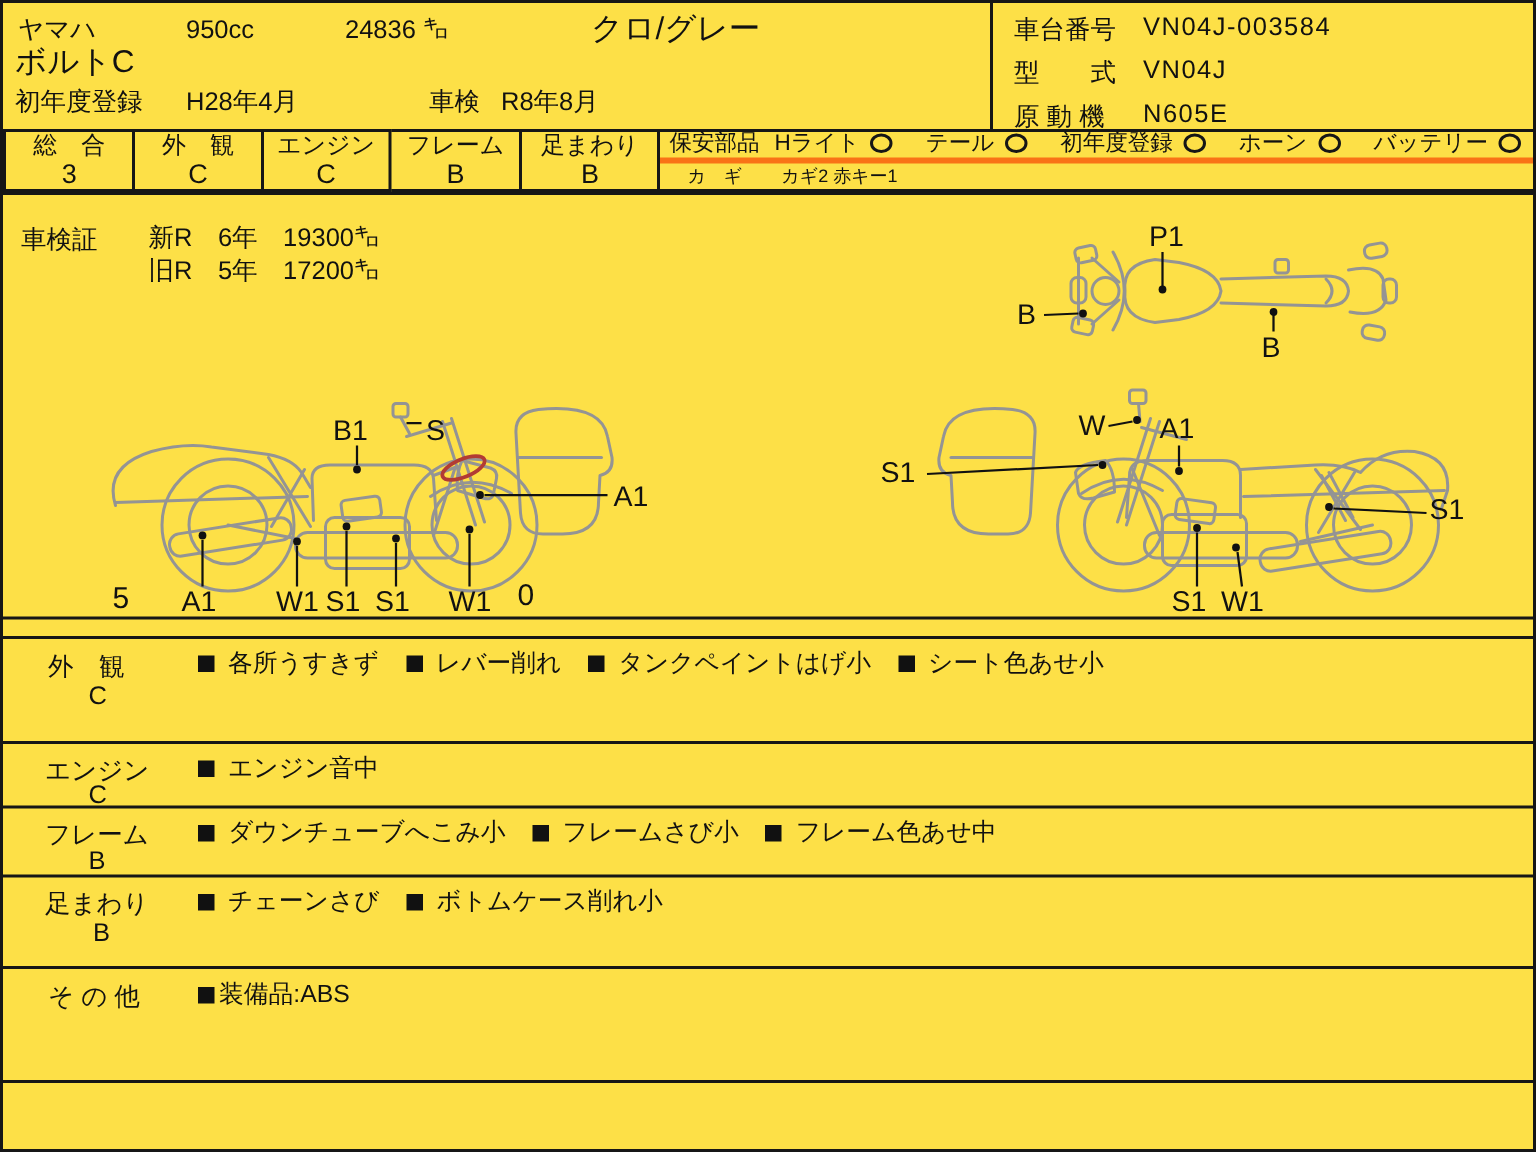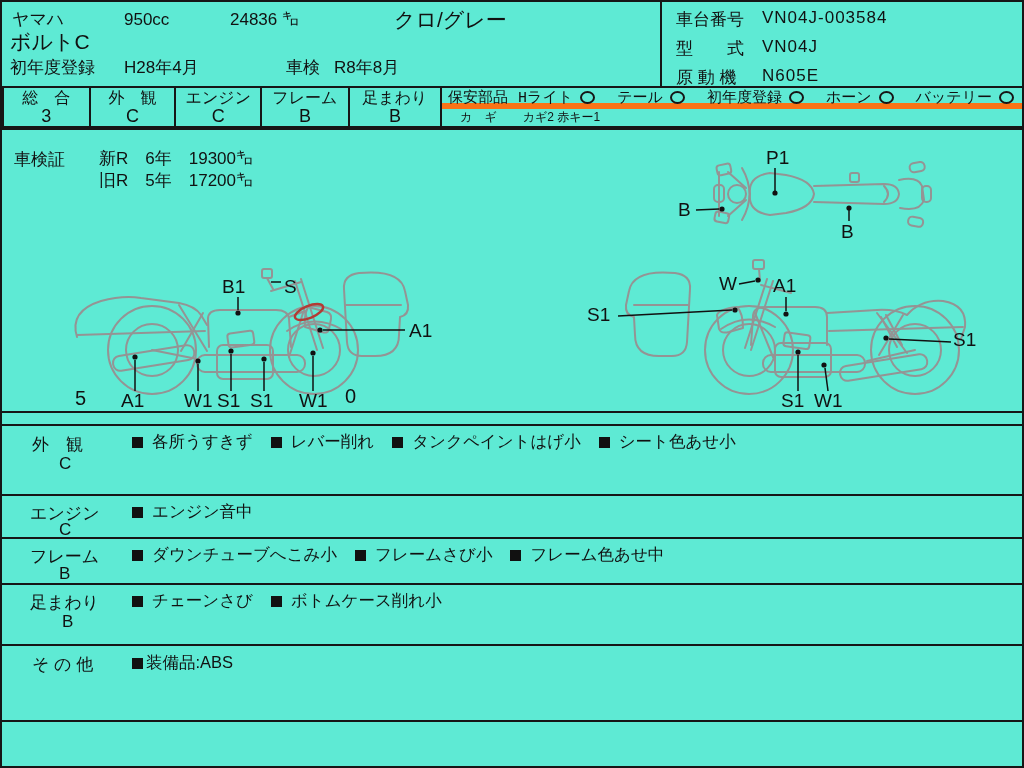--- a/index.html
+++ b/index.html
@@ -1,38 +1,38 @@
 <!DOCTYPE html>
 <html><head>
 <meta charset="utf-8">
 <style>
   html,body{margin:0;padding:0;background:#e8e8e8;}
   *{box-sizing:border-box;}
   .sheet{
     position:relative;width:1024px;height:768px;margin:0 auto;
-    background:#5eead4;border:2px solid #161616;overflow:hidden;
+    background:#fde047;border:2px solid #161616;overflow:hidden;
     font-family:"Liberation Sans","DejaVu Sans",sans-serif;color:#111;
   }
   .abs{position:absolute;}
   .t17{font-size:17px;line-height:20px;white-space:nowrap;}
   .t16{font-size:21px;line-height:19px;white-space:nowrap;}
   .model{font-size:21px;line-height:24px;white-space:nowrap;}
   
   .hdr-right{left:658px;top:0;width:331px;height:84px;border-left:2px solid #161616;padding:6px 0 0 14px;}
   .hdr-right .row{display:flex;margin-bottom:6px;}
   .hdr-right .lbl{width:86px;font-size:17px;white-space:pre;}
   .hdr-right .val{font-size:17px;letter-spacing:1px;}
   
   .grade-table{left:0;top:84px;width:1022px;height:42px;display:flex;}
   .gcell{border:2px solid #161616;border-left:none;display:flex;flex-direction:column;align-items:center;justify-content:space-between;padding:1px 0 2px 0;}
   .gcell:first-child{border-left:2px solid #161616;}
   .gcell .glabel{font-size:16px;line-height:18px;}
   .gcell .gvalue{font-size:18px;line-height:18px;}
   .gright{flex:1;border:2px solid #161616;border-left:none;display:flex;flex-direction:column;}
-  .safety-row{height:21px;border-bottom:6px solid #f97316;display:flex;align-items:flex-start;padding-left:6px;font-size:15px;white-space:nowrap;font-family:Liberation Mono, monospace;}
+  .safety-row{height:21px;border-bottom:4px solid #f97316;display:flex;align-items:flex-end;padding-left:6px;font-size:15px;white-space:nowrap;}
   .safety-row .sp-label{margin-right:10px;font-size:15px;}
   .safety-item{display:flex;align-items:center;margin-right:22px;}
   .safety-item .si-label{margin-right:7px;}
   .circle{display:inline-block;width:15px;height:13px;border:2px solid #161616;border-radius:50%;}
   .key-row{flex:1;display:flex;align-items:center;padding-left:18px;font-size:12px;}
   .key-row .key-label{margin-right:26px;white-space:pre;}
   
   .main-box{left:0;top:126px;width:1024px;height:285px;border-top:2px solid #161616;border-bottom:2px solid #161616;}
   .cert{left:12px;top:146px;display:flex;}
   .cert .cert-label{font-size:17px;margin-right:34px;}

